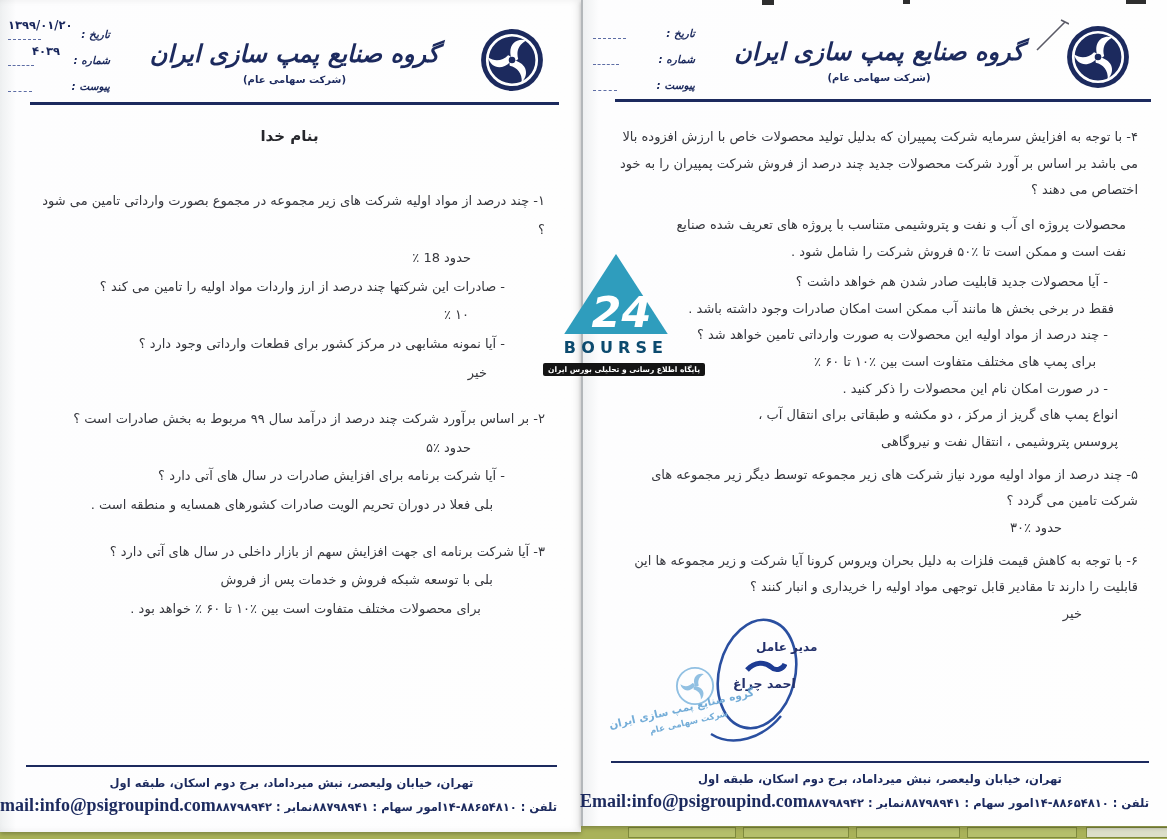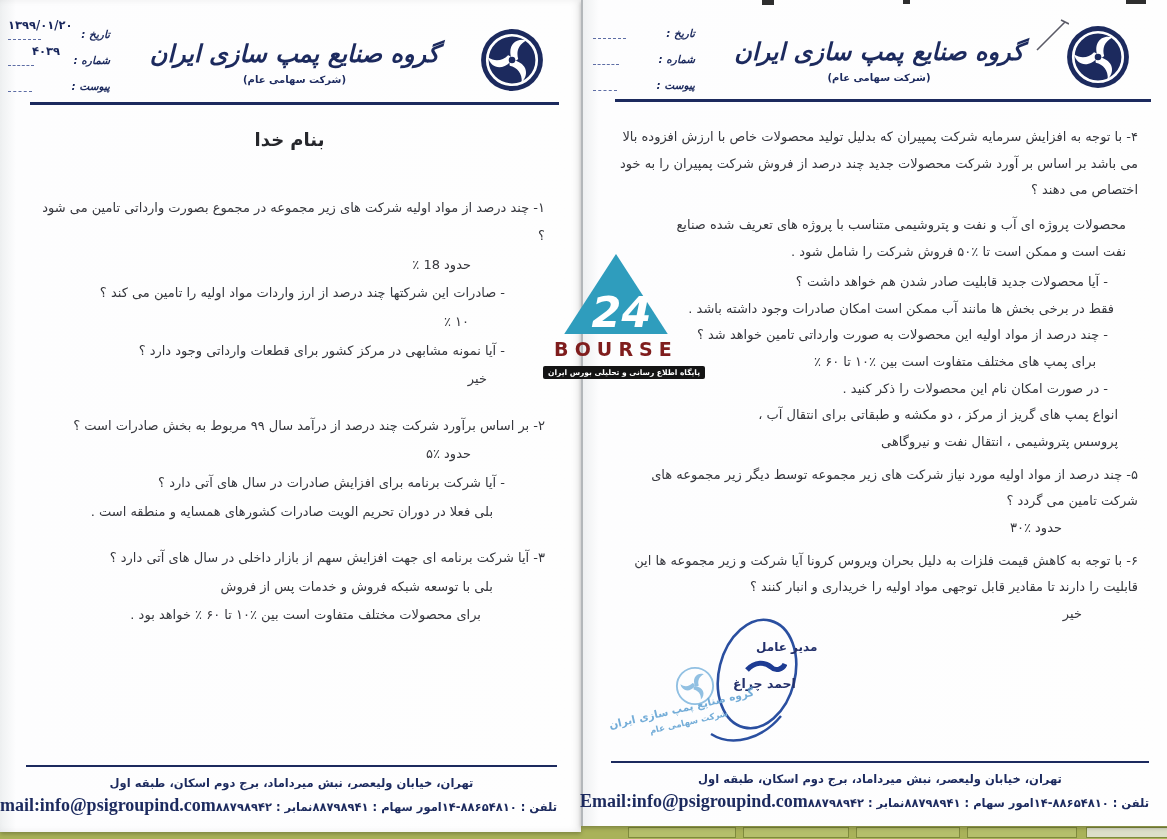--- a/index.html
+++ b/index.html
@@ -26,27 +26,27 @@
   .title .suffix{font-size:10px;font-weight:bold;}
   .fields{position:absolute;width:102px;direction:rtl;color:#1c2a5e;}
   .frow{display:flex;align-items:flex-end;margin-bottom:14px;position:relative;gap:36px;}
   .flabel{font-size:10.5px;font-weight:bold;font-style:italic;margin-left:4px;white-space:nowrap;}
   .fdash{flex:1;border-bottom:1.4px dashed #5d6da5;height:11px;}
   .fval{position:absolute;top:-10px;font-size:11.5px;font-weight:bold;color:#18265c;white-space:nowrap;}
   .hrule{position:absolute;height:3px;background:#1c2a5e;}
 
   
   .btext{position:absolute;direction:rtl;text-align:right;color:#36373d;font-size:13px;}
-  .bism{text-align:center;font-weight:bold;color:#26272c;font-size:18px;margin-bottom:30px;}
+  .bism{text-align:center;font-weight:bold;color:#26272c;font-size:15px;margin-bottom:30px;}
   .ln{margin:0;}
   .gap{margin-top:18px;}
 
   
   .wm{position:absolute;left:543px;top:252px;width:146px;z-index:6;text-align:center;}
-  .wm-brand{color:#7f1d1d;font-size:19px;font-weight:bold;letter-spacing:.32em;margin-top:-2px;white-space:nowrap;text-align:center;}
+  .wm-brand{color:#0c4a6e;font-size:16px;font-weight:bold;letter-spacing:.32em;margin-top:-2px;white-space:nowrap;text-align:center;}
   .wm-tag{display:inline-block;background:#141414;color:#fff;font-size:7.5px;font-weight:bold;
     padding:2px 5px;border-radius:2px;direction:rtl;white-space:nowrap;margin-top:2px;}
 
   
   .sig-title{position:absolute;font-size:12px;font-weight:bold;color:#23306b;direction:rtl;white-space:nowrap;}
   .sig-name{position:absolute;font-size:12.5px;font-weight:bold;color:#23306b;direction:rtl;white-space:nowrap;}
   .stamp-text{position:absolute;color:#74add8;font-size:10.5px;font-weight:bold;direction:rtl;
     text-align:center;transform:rotate(-13deg);line-height:1.5;white-space:nowrap;}
   .stamp-text .small{font-size:8.5px;}
 

